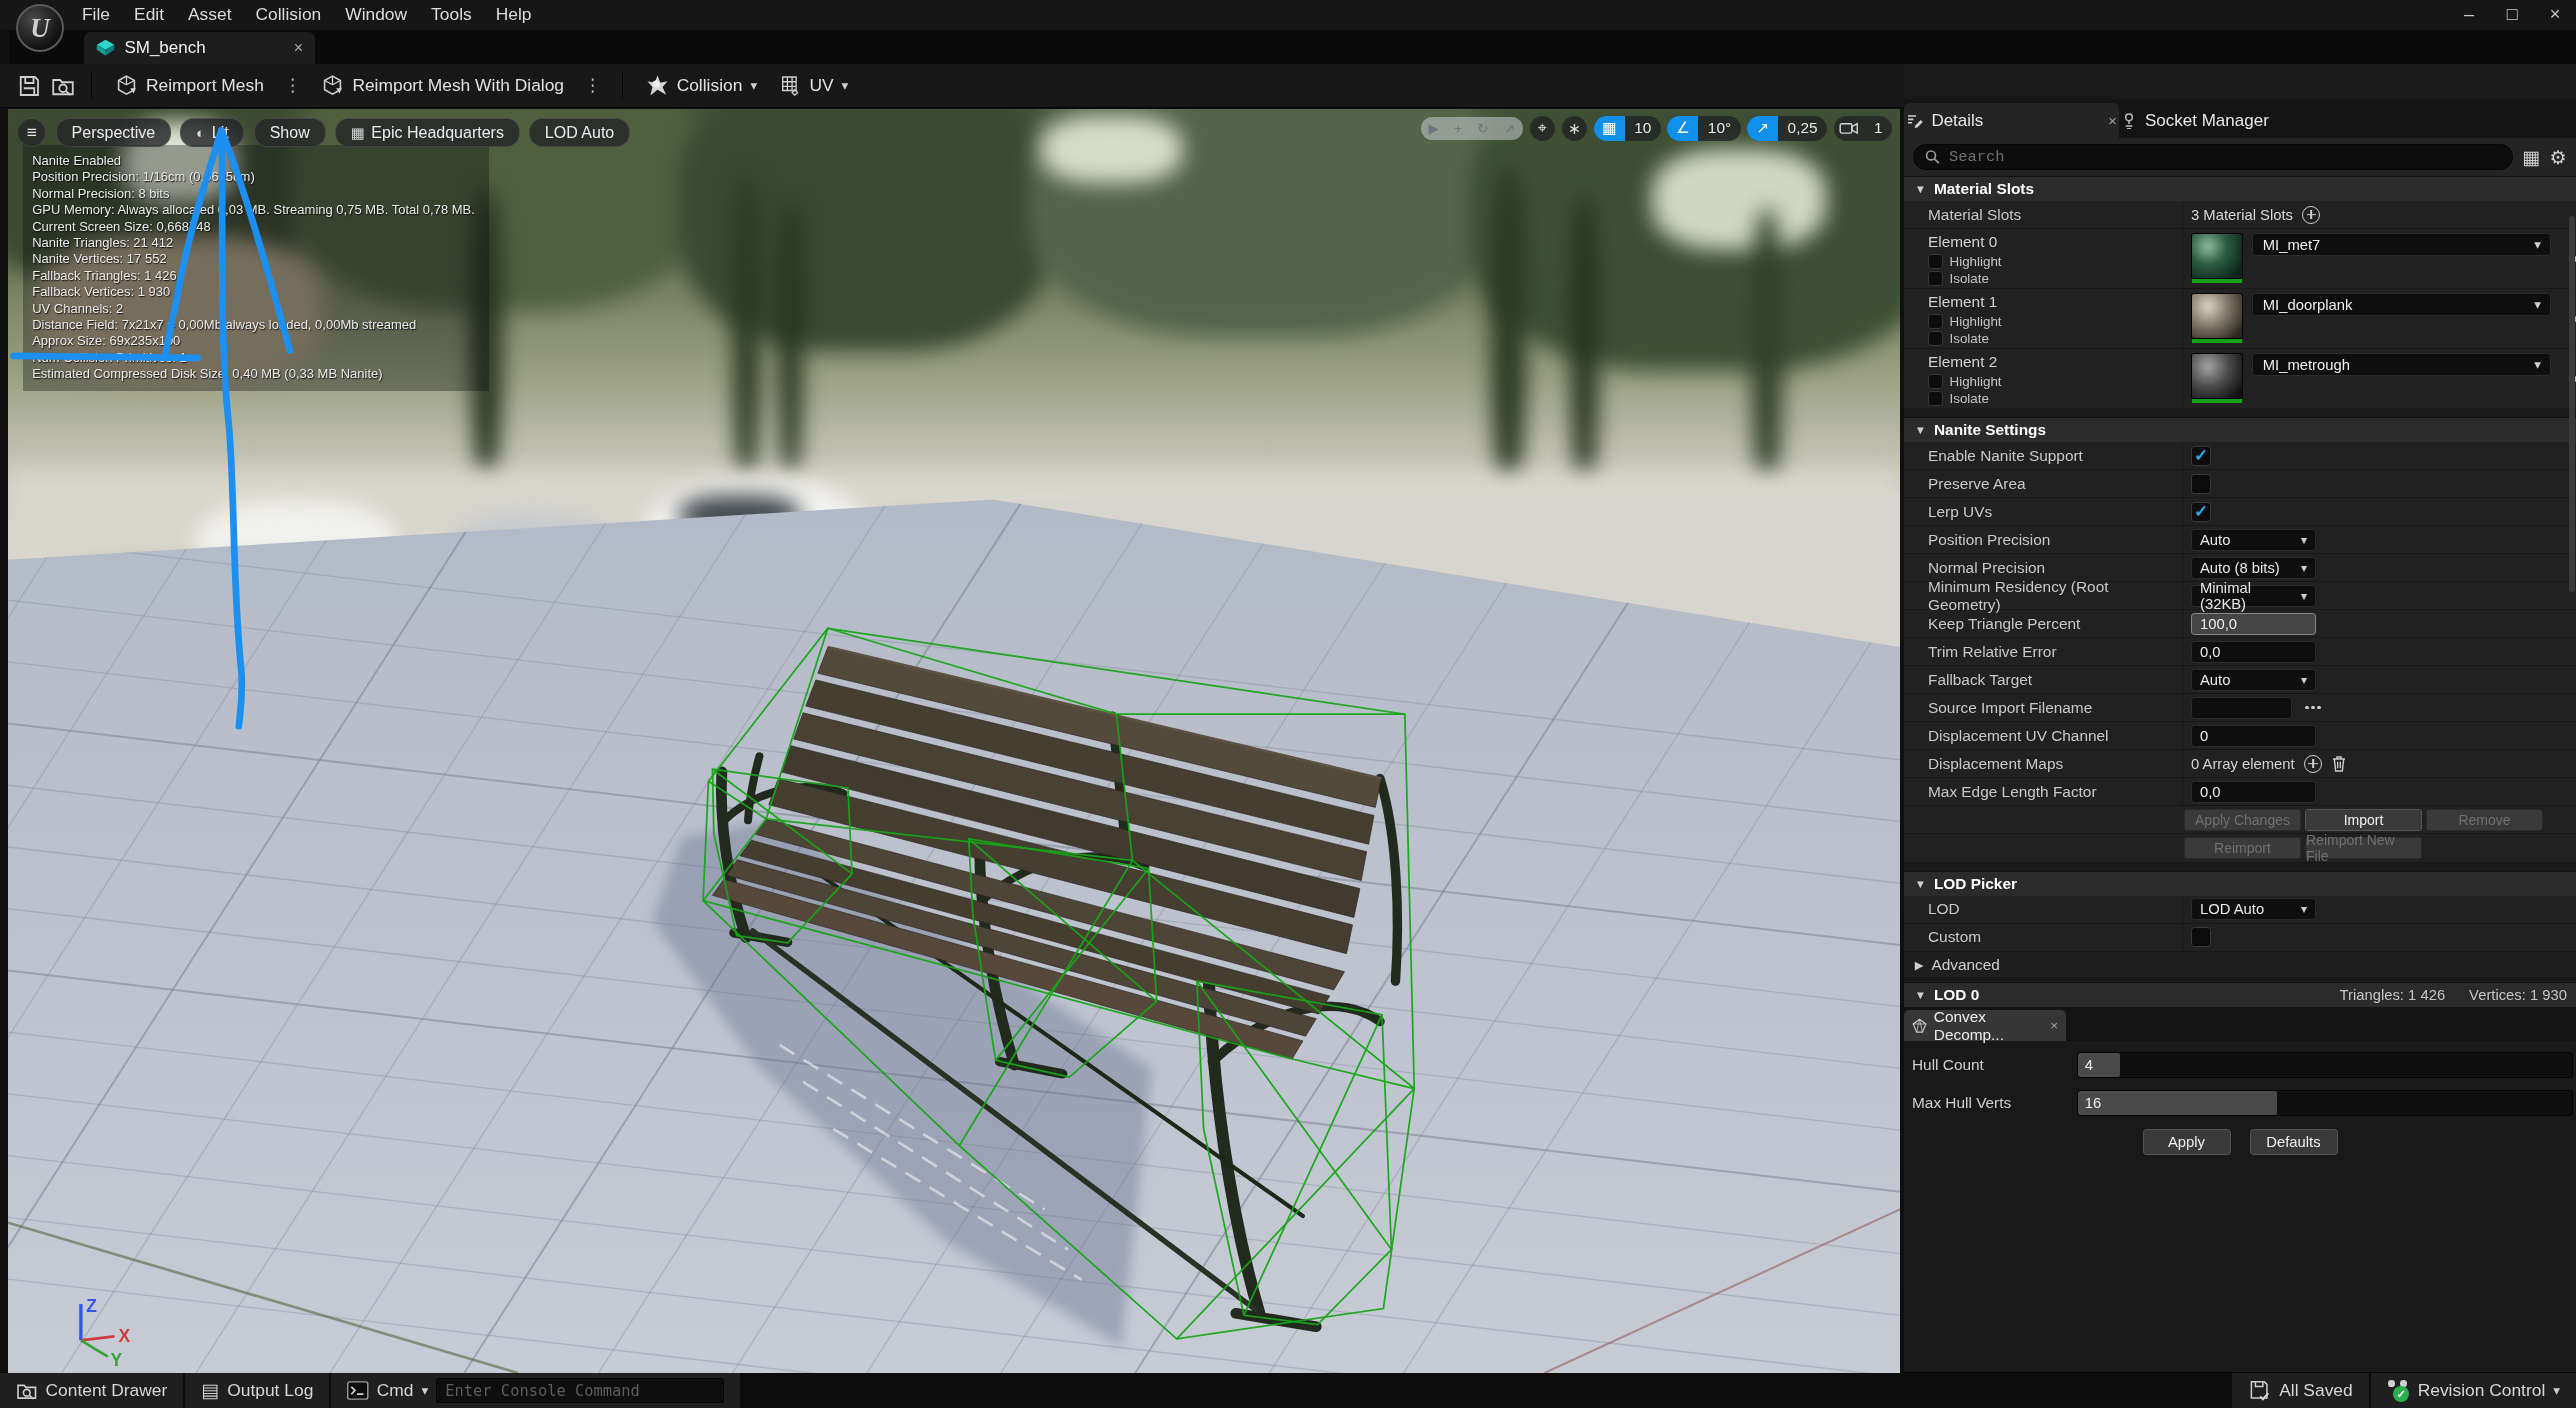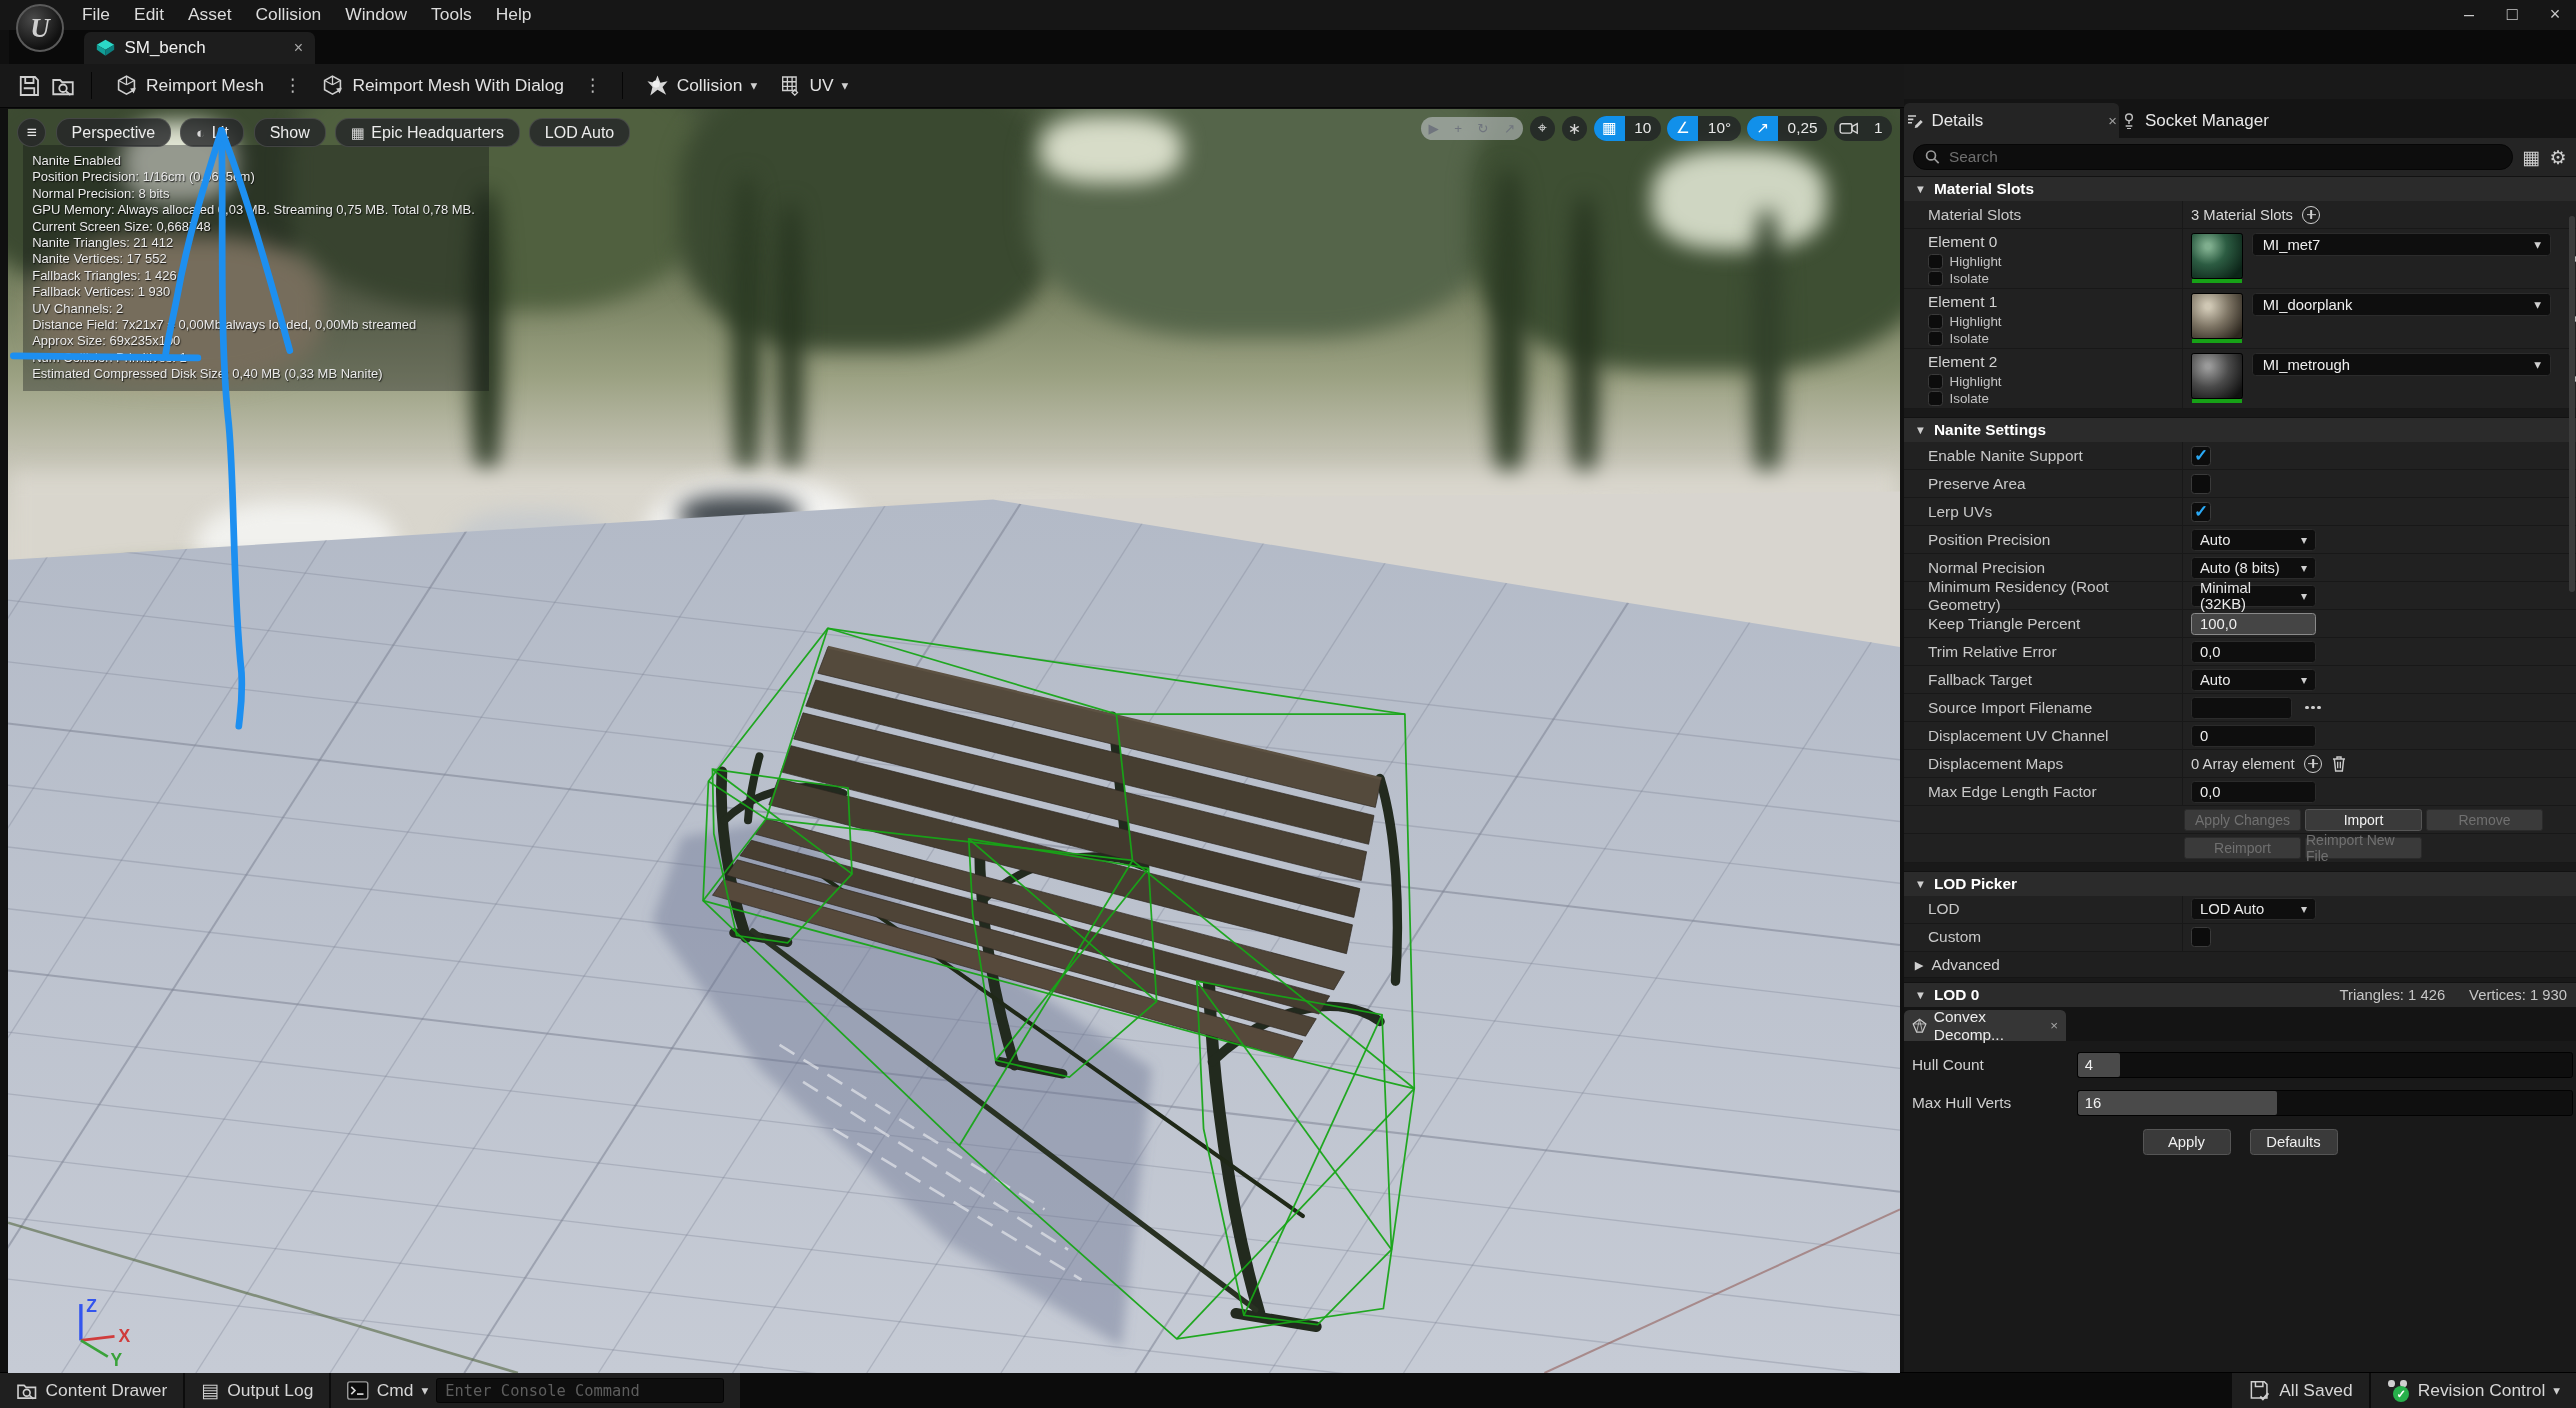--- a/index.html
+++ b/index.html
@@ -56,21 +56,21 @@
   
   .panel{position:absolute;left:1904px;top:64px;right:0;bottom:36px;background:#191919;box-sizing:border-box;}
   .panel-tabbar{height:39px;margin-top:35px;background:#141414;display:flex;align-items:flex-end;}
   .ptab{height:35px;display:flex;align-items:center;gap:8px;padding:0 2px;font-size:17px;color:#e8e8e8;}
   .ptab.active{background:#242424;border-radius:5.4px 5.4px 0 0;width:215px;box-sizing:border-box;}
   .ptab .cls{color:#9f9f9f;font-size:14.8px;margin-left:auto;}
   .search-row{height:38px;background:#242424;display:flex;align-items:center;padding:0 9.4px;gap:9.4px;}
   .searchbox{flex:1;height:25.5px;border-radius:12.7px;background:#0d0d0d;border:1.3px solid #060606;
              display:flex;align-items:center;padding:0 9.4px;gap:6.7px;box-sizing:border-box;}
   .searchbox input{background:transparent;border:none;outline:none;color:#cfcfcf;font-size:15.4px;width:100%;
-                   font-family:Liberation Sans, sans-serif;}
+                   font-family:Liberation Mono, monospace;}
   .searchbox input::placeholder{color:#6f6f6f;}
   .sicon{color:#cfcfcf;font-size:19px;}
   .sec-h{height:24px;background:#2b2b2b;border-top:1.3px solid #121212;display:flex;align-items:center;
          padding-left:10.7px;gap:8px;color:#fff;font-weight:bold;font-size:15.4px;}
   .sec-h .tri{color:#cfcfcf;font-size:11.4px;}
   .sec-h .right-info{margin-left:auto;margin-right:9px;display:flex;gap:24px;font-weight:normal;color:#c6c6c6;font-size:14.8px;}
   .prop-row{display:flex;align-items:center;height:27px;background:#212121;border-bottom:1.3px solid #181818;}
   .prop-row .lbl{width:278px;min-width:278px;padding-left:24px;box-sizing:border-box;color:#c8c8c8;font-size:15.4px;}
   .prop-row .val{display:flex;align-items:center;gap:9.4px;flex:1;border-left:1.3px solid #181818;height:100%;padding-left:8px;}
   .cb{width:20px;height:20px;background:#0c0c0c;border:1.3px solid #3a3a3a;border-radius:3.4px;box-sizing:border-box;

